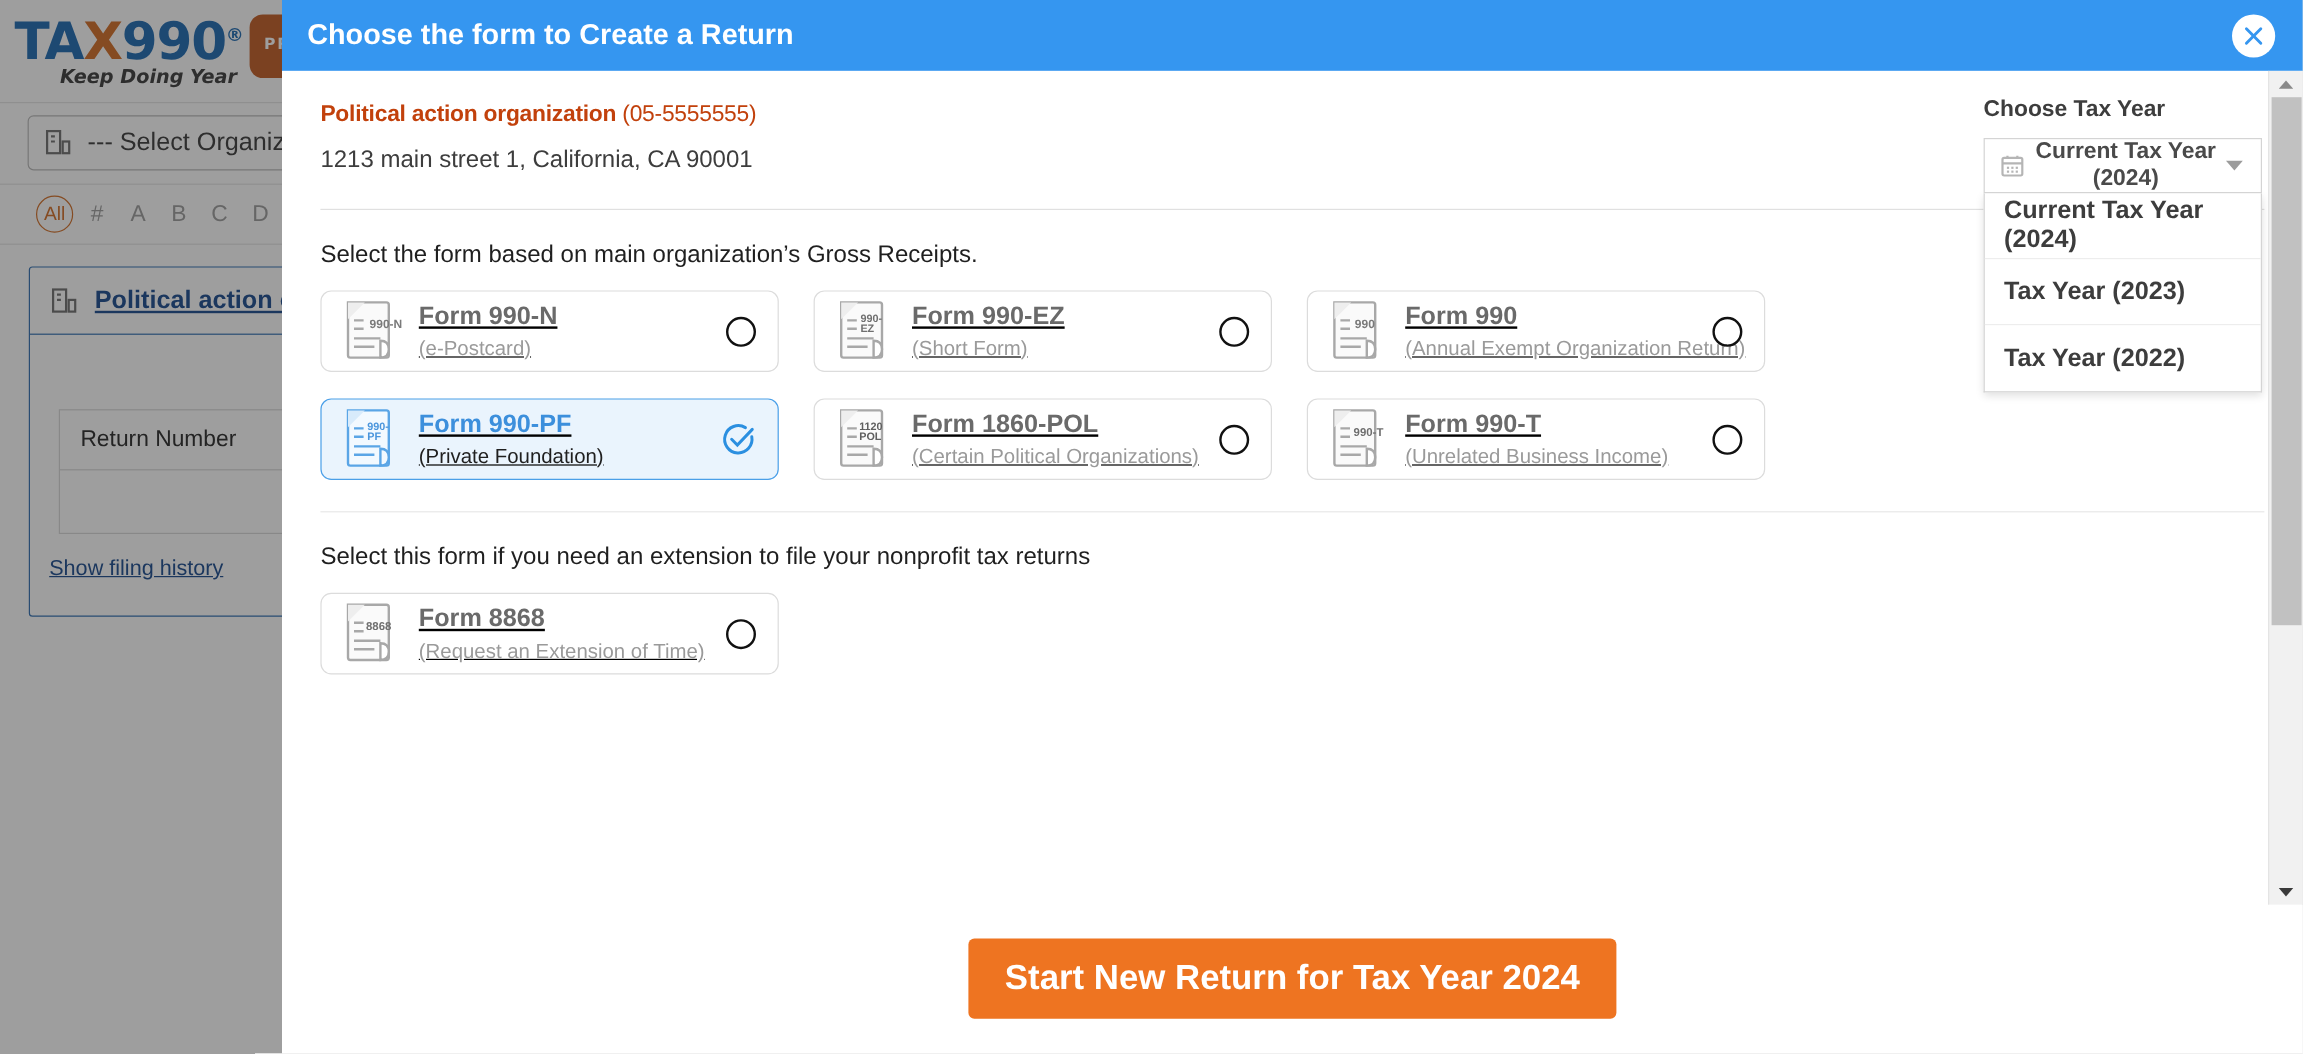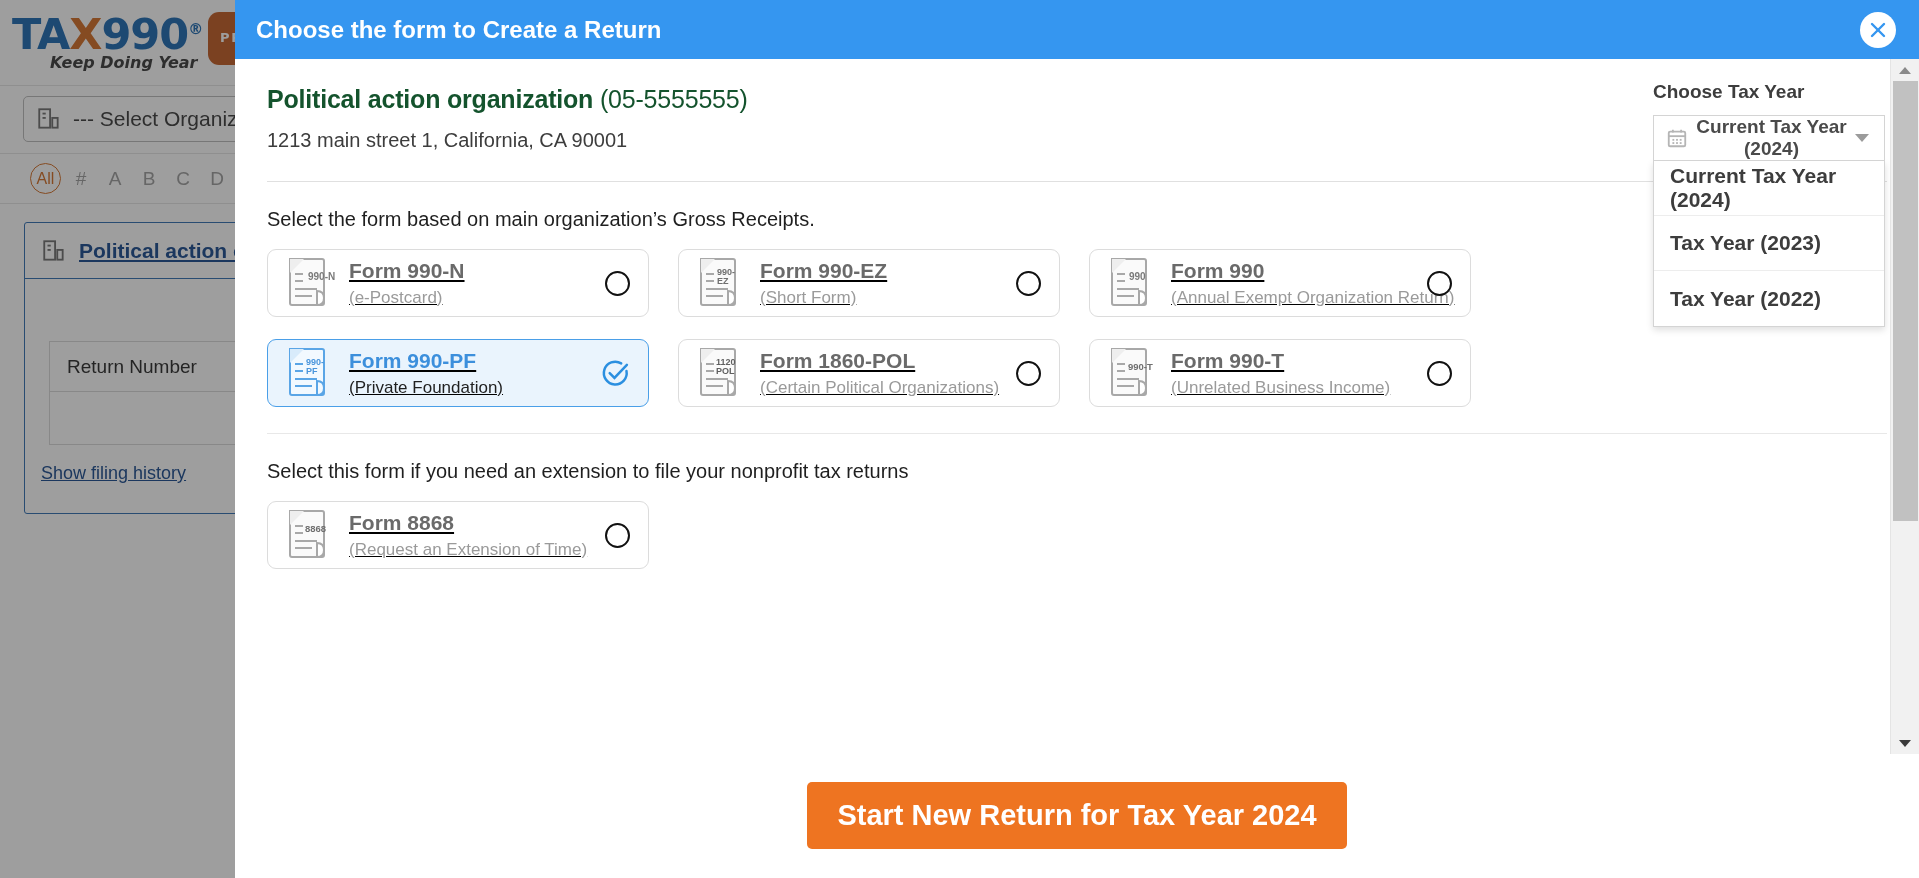--- a/index.html
+++ b/index.html
@@ -124,21 +124,21 @@
     overflow: hidden;
   }
   .body-scroll {
     flex: 1 1 auto; position: relative; padding: 0 0 0 0;
     overflow: hidden;
   }
   .body-inner { padding: 26px 32px 0 32px; position: relative; }
 
   
   .org-title {
-    font-size: 25px; color: #14532d; font-weight: bold; letter-spacing: -0.2px;
+    font-size: 19px; color: #c2410c; font-weight: bold; letter-spacing: -0.2px;
   }
   .org-title .ein { font-weight: normal; }
   .org-addr {
     font-size: 20px; color: #3d3d3d; margin-top: 15px;
   }
   .hr {
     height: 1px; background: #e0e0e0; margin: 29px 0 0 0;
   }
 
   

